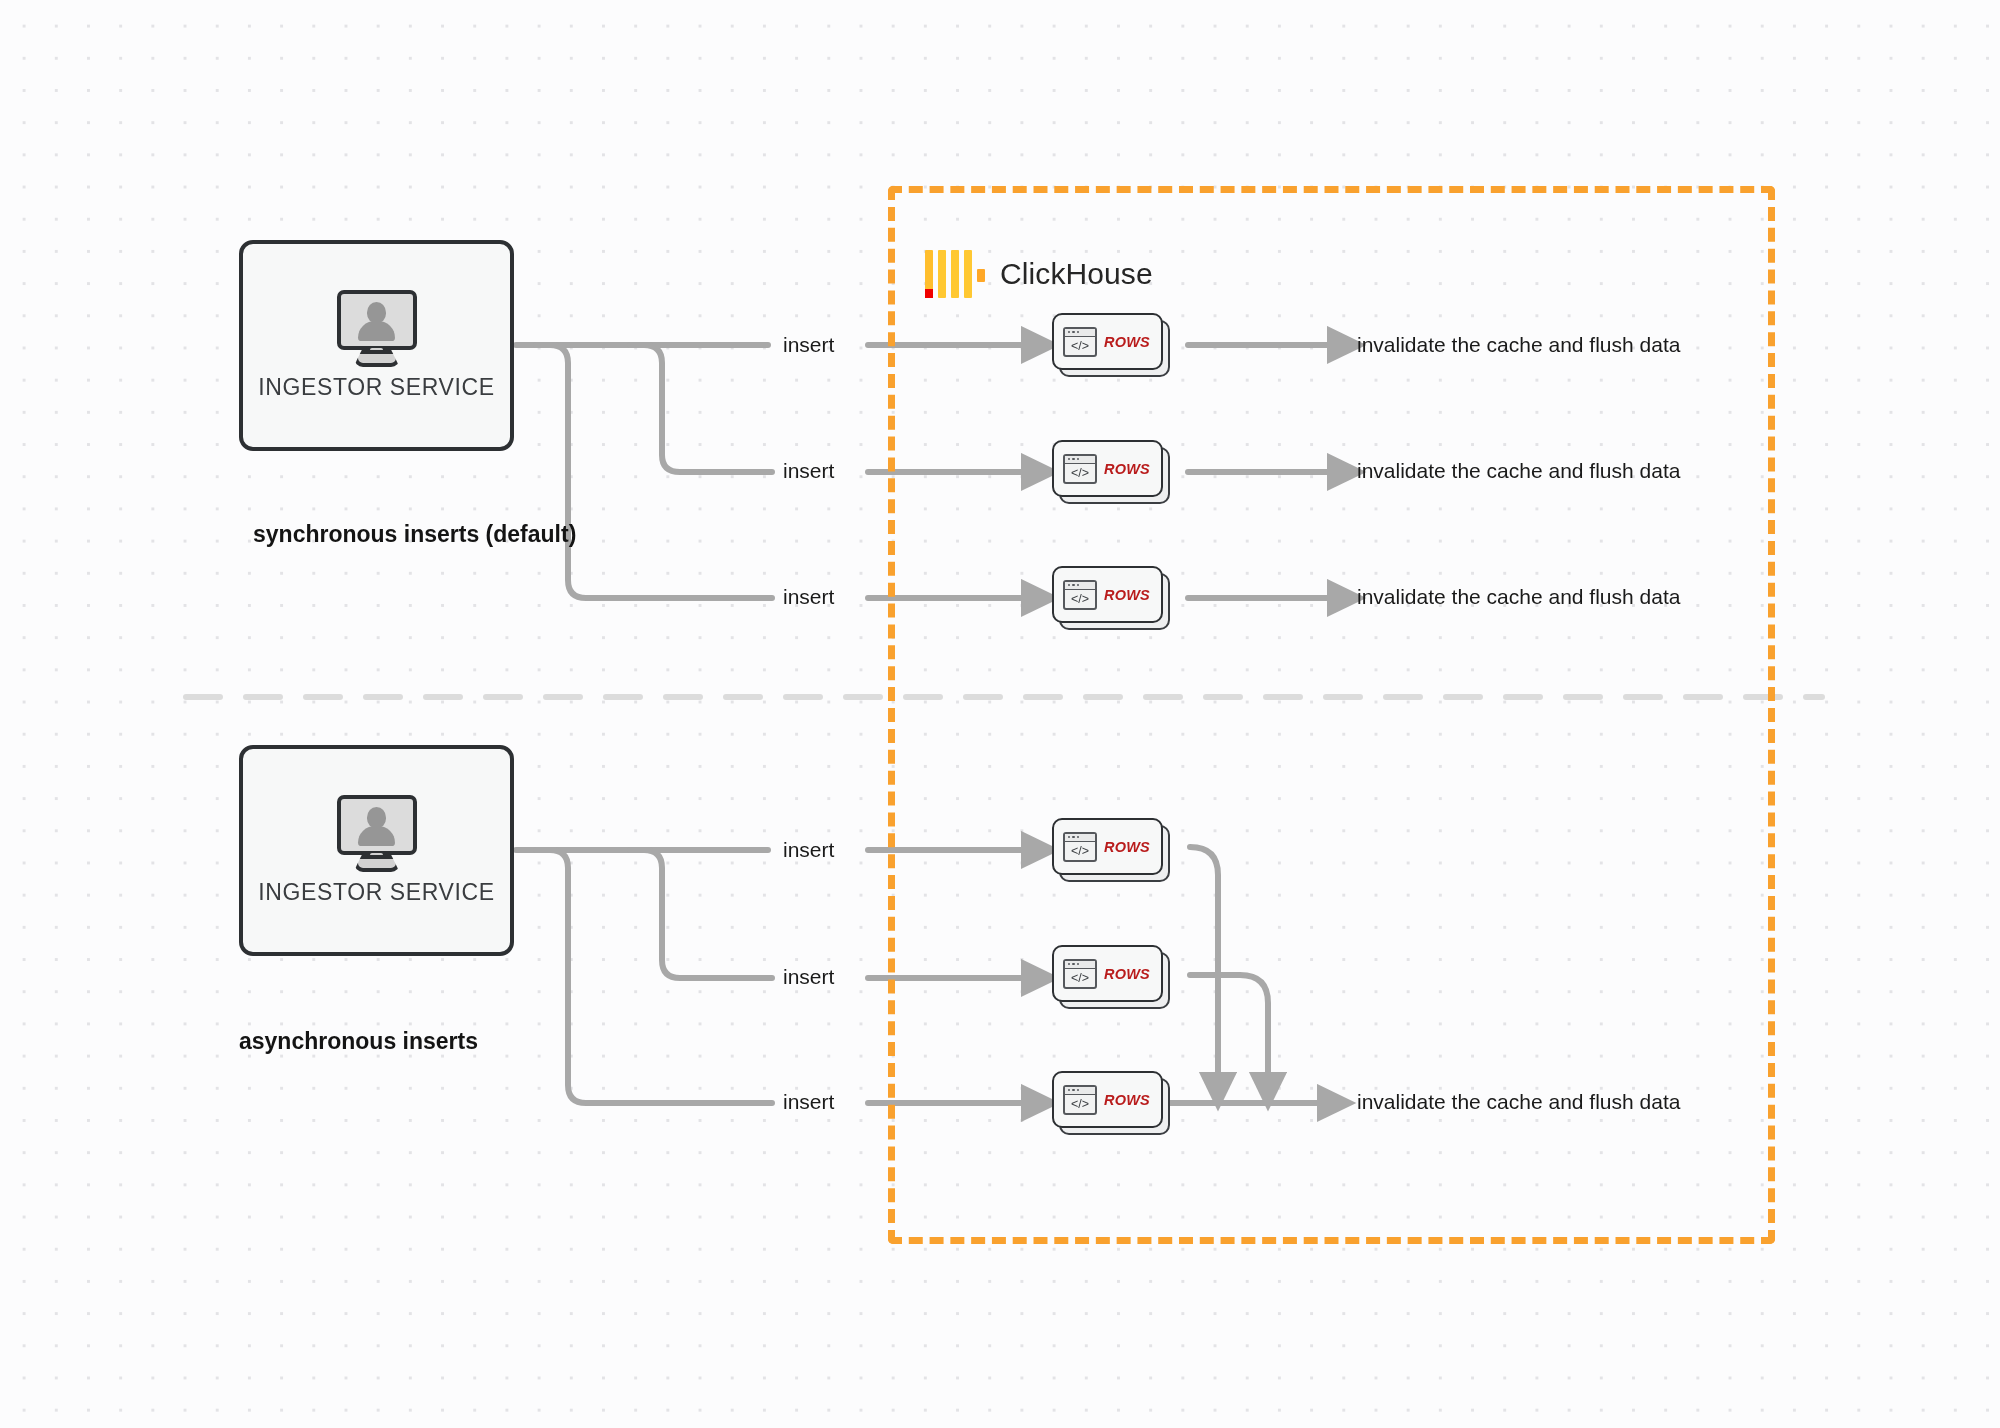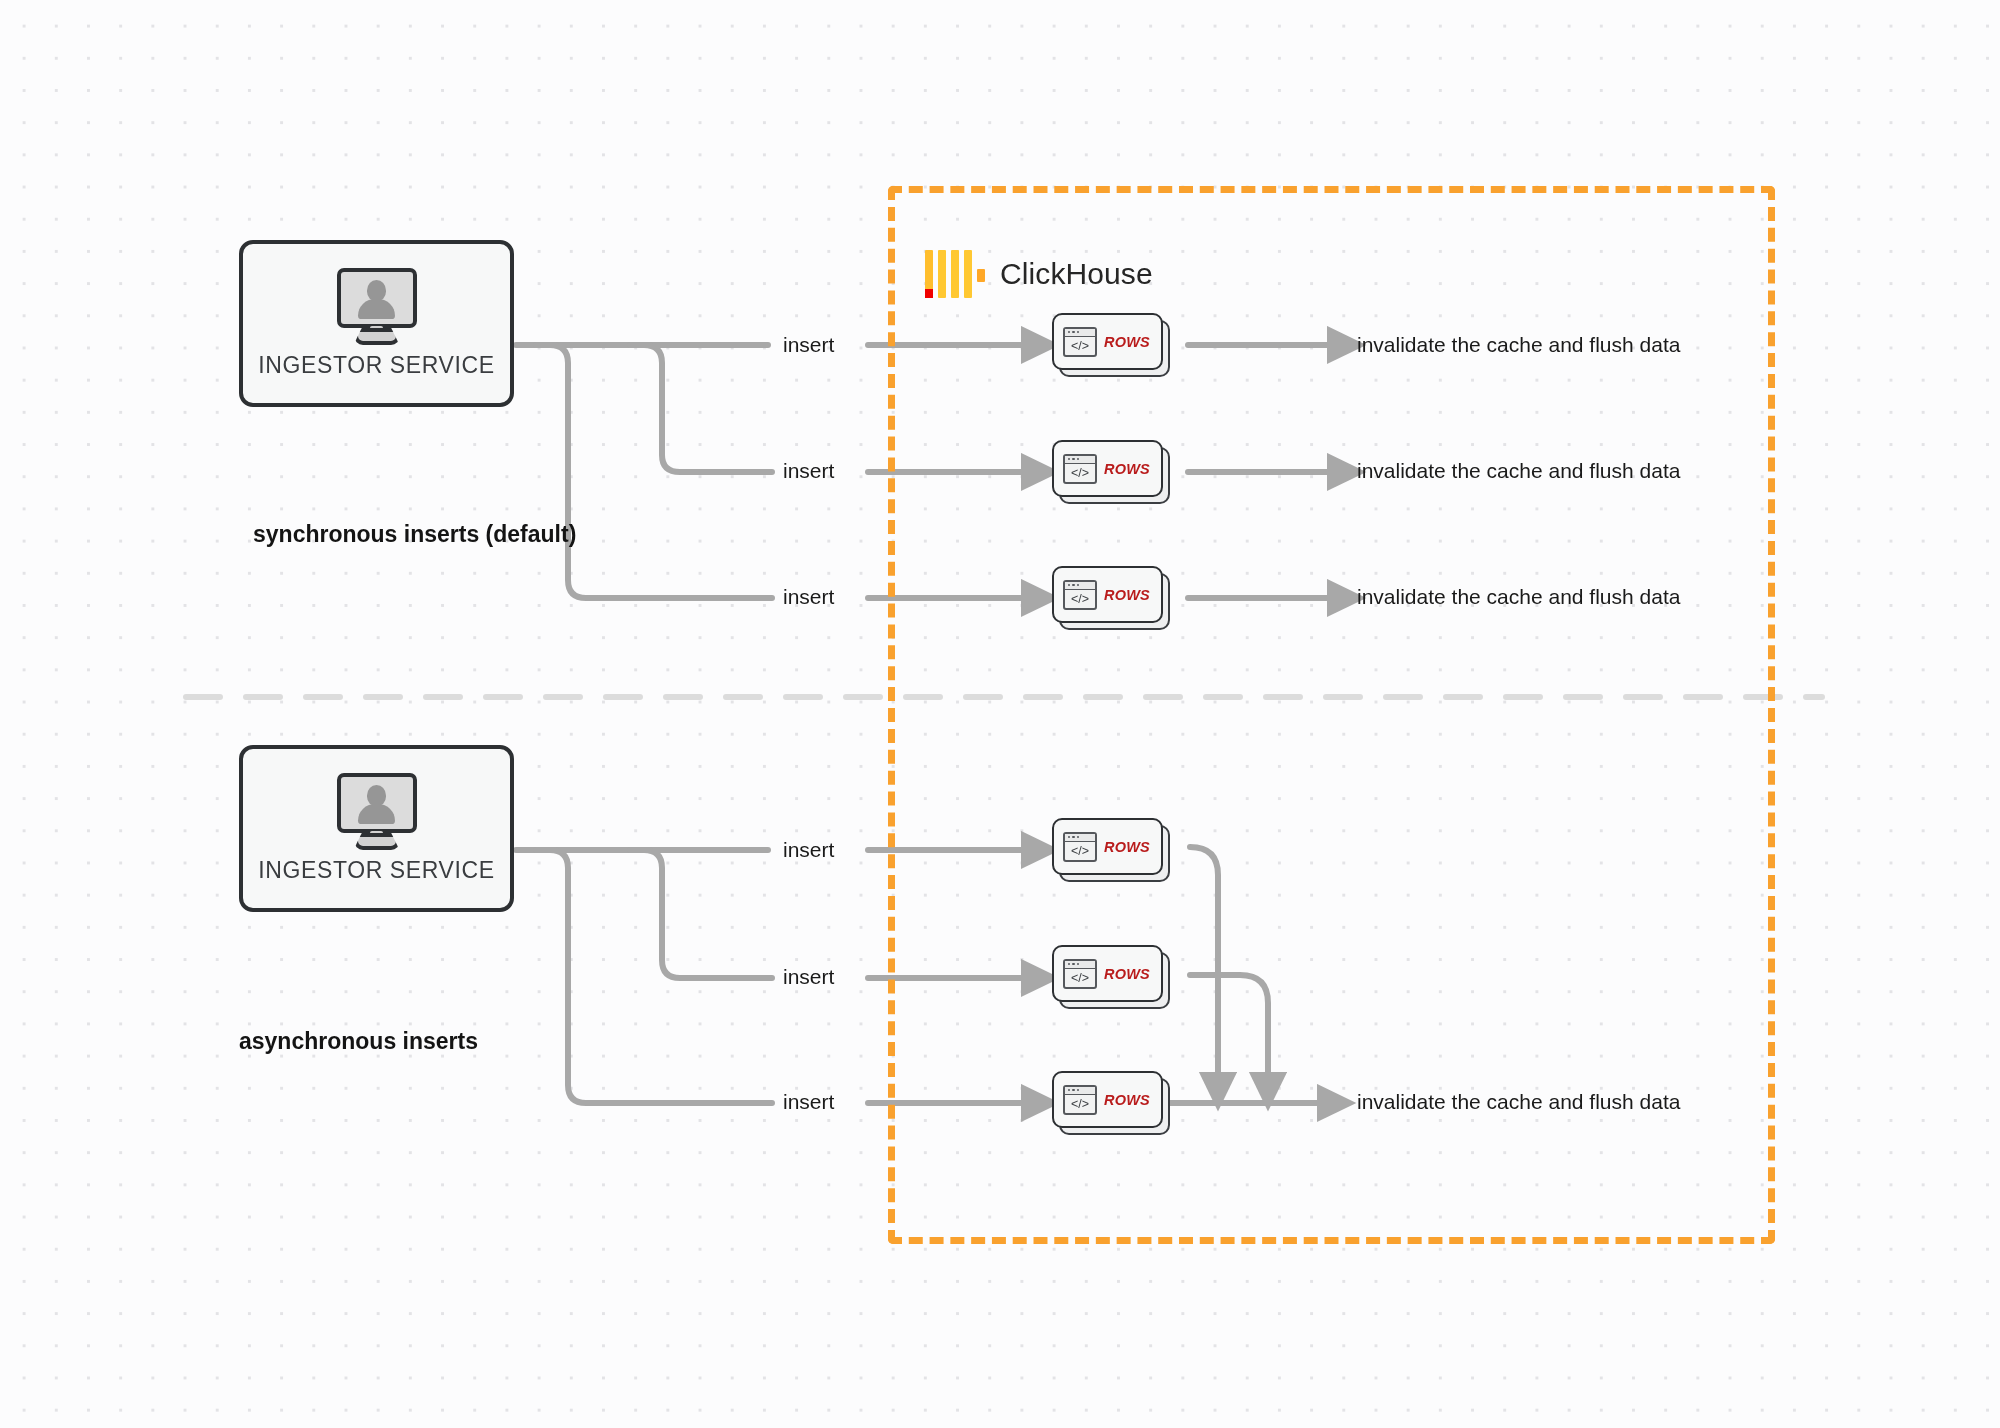--- a/index.html
+++ b/index.html
@@ -85,21 +85,21 @@
     font-size: 30px;
     color: #262626;
     letter-spacing: 0.1px;
     white-space: nowrap;
   }
 
   
   .service-box {
     position: absolute;
     width: 275px;
-    height: 167px;
+    height: 211px;
     background: #f7f8f8;
     border: 4px solid #2d3033;
     border-radius: 14px;
     box-sizing: border-box;
     display: flex;
     flex-direction: column;
     align-items: center;
     justify-content: center;
   }
   .service-box.sync  { left: 239px; top: 240px; }

